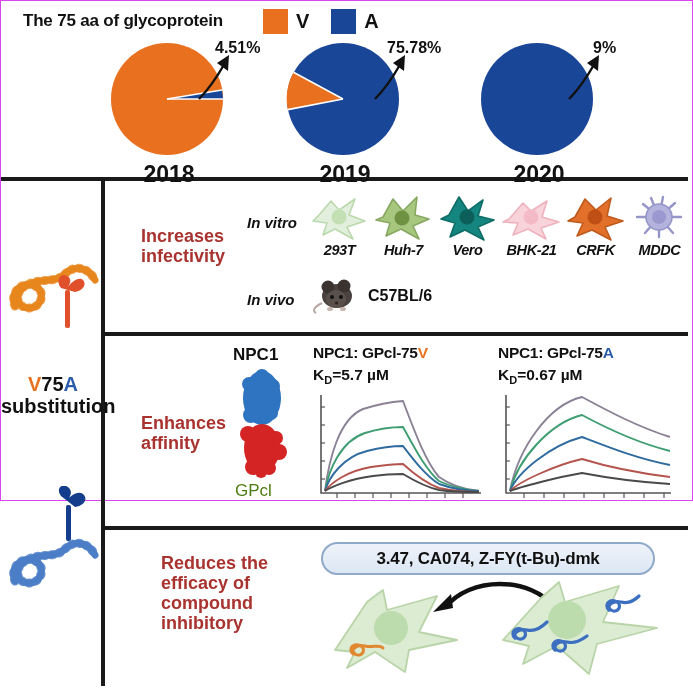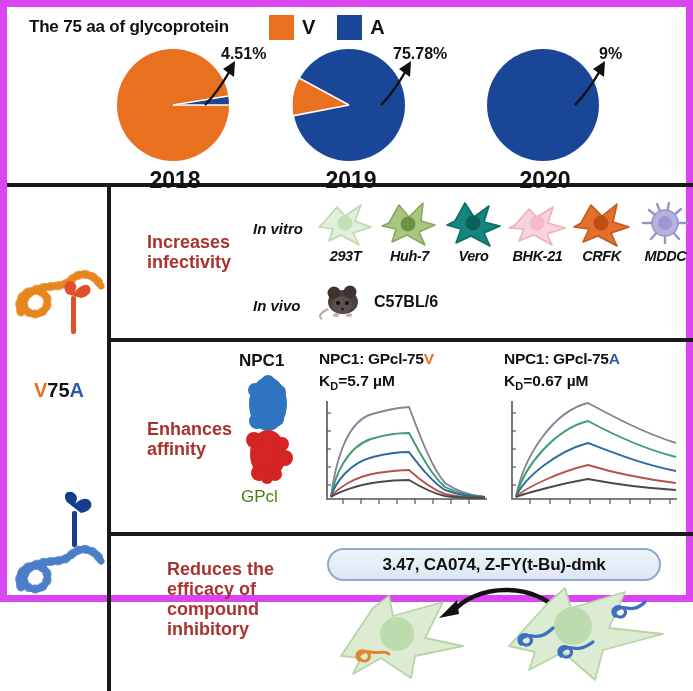--- a/index.html
+++ b/index.html
@@ -1,18 +1,18 @@
 <!DOCTYPE html>
 <html><head>
 <meta charset="utf-8">
 <style>
   html,body{margin:0;padding:0;background:#fff;}
   body{width:693px;height:691px;font-family:"Liberation Sans",sans-serif;overflow:hidden;}
-  .figure{position:relative;width:693px;height:602px;background:#fff;box-sizing:border-box;
-          border:7px solid #d946ef;}
+  .figure{position:relative;width:693px;height:501px;background:#fff;box-sizing:border-box;
+          border:1px solid #d946ef;}
 
   
   .top-panel{position:absolute;left:0;top:0;width:687px;height:180px;
              border-bottom:4px solid #1a1a1a;box-sizing:border-box;}
   .title{position:absolute;left:22px;top:10px;font-size:17px;font-weight:bold;color:#111;
          letter-spacing:-0.2px;white-space:nowrap;}
   .legend{position:absolute;left:262px;top:8px;display:flex;align-items:center;gap:8px;}
   .sw{width:25px;height:25px;display:inline-block;}
   .sw-lbl{font-size:20px;font-weight:bold;color:#111;margin-right:14px;}
 
@@ -157,20 +157,21 @@
           <path d="M12 70 C6 56 20 44 32 50 C44 56 38 72 26 72 C14 72 10 58 22 50
                    C36 41 52 48 62 38 C72 28 86 32 92 44" stroke-dasharray="1.5 6" stroke-width="9" stroke-linecap="round"></path>
         </g>
         <path d="M58 52 C52 44 58 36 64 40 C68 42 68 46 66 49 L64 52
                  C68 46 76 40 80 44 C84 48 80 55 72 56 Z" fill="#E0502A"></path>
         <rect x="62" y="54" width="5" height="38" rx="2" fill="#E0502A"></rect>
       </svg>
 
       <div class="subst">
         <span class="v-o">V</span><span>75</span><span class="a-b">A</span><br>
+        <span>substitution</span>
       </div>
 
       <svg class="virion-bot" width="100" height="125" viewBox="0 0 100 125">
         <path d="M58 10 C52 2 60 -4 66 2 C69 5 68 9 66 12 L64 14
                  C69 8 77 4 81 9 C85 14 80 20 72 21 Z" fill="#143E8C"></path>
         <rect x="63" y="19" width="5" height="36" rx="2" fill="#143E8C"></rect>
         <g fill="none" stroke="#4C7EC8" stroke-width="7" stroke-linecap="round">
           <path d="M12 95 C6 81 20 69 32 75 C44 81 38 97 26 97 C14 97 10 83 22 75
                    C36 66 52 73 62 63 C72 53 86 57 92 69"></path>
         </g>

